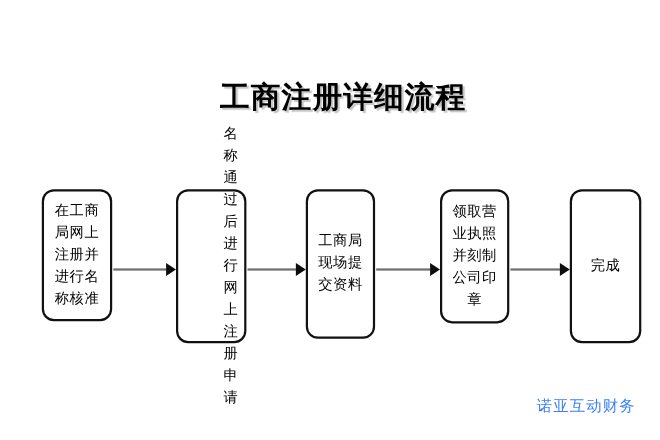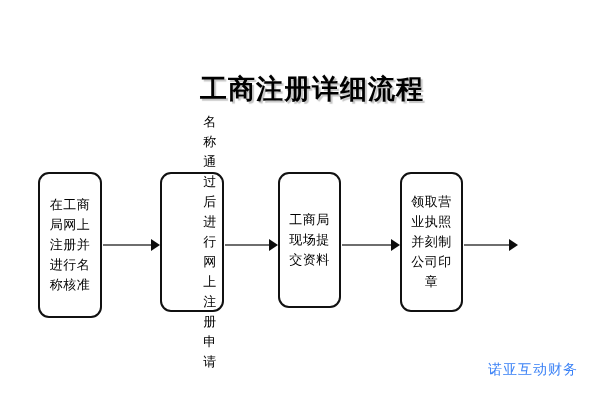--- a/index.html
+++ b/index.html
@@ -93,21 +93,21 @@
     white-space: nowrap;
   }
 </style>
 </head>
 <body>
 
 <div id="canvas">
 
   <div id="chart-title">工商注册详细流程</div>
 
-  <div class="flow-box" style="left:38px; top:172px; width:64px; height:146px;">
+  <div class="flow-box" style="left:38px; top:172px; width:64px; height:120px;">
     <span class="box-label">在工商
 局网上
 注册并
 进行名
 称核准</span>
   </div>
 
   <div class="connector" style="left:103px; top:238px; width:57px;">
     <span class="arrow-line" style="width:49px;"></span>
     <span class="arrow-head" style="left:48px;"></span>
@@ -130,29 +130,32 @@
     <span class="box-label">工商局
 现场提
 交资料</span>
   </div>
 
   <div class="connector" style="left:342px; top:238px; width:58px;">
     <span class="arrow-line" style="width:50px;"></span>
     <span class="arrow-head" style="left:49px;"></span>
   </div>
 
-  <div class="flow-box" style="left:400px; top:172px; width:63px; height:140px;">
+  <div class="flow-box" style="left:400px; top:172px; width:63px; height:122px;">
     <span class="box-label">领取营
 业执照
 并刻制
 公司印
 章</span>
   </div>
 
   <div class="connector" style="left:464px; top:238px; width:54px;">
     <span class="arrow-line" style="width:46px;"></span>
     <span class="arrow-head" style="left:45px;"></span>
   </div>
 
+  <div class="flow-box" style="left:518px; top:172px; width:65px; height:140px;">
+    <span class="box-label">完成</span>
+  </div>
 
   <div id="watermark">诺亚互动财务</div>
 
 </div>
 
 </body></html>

